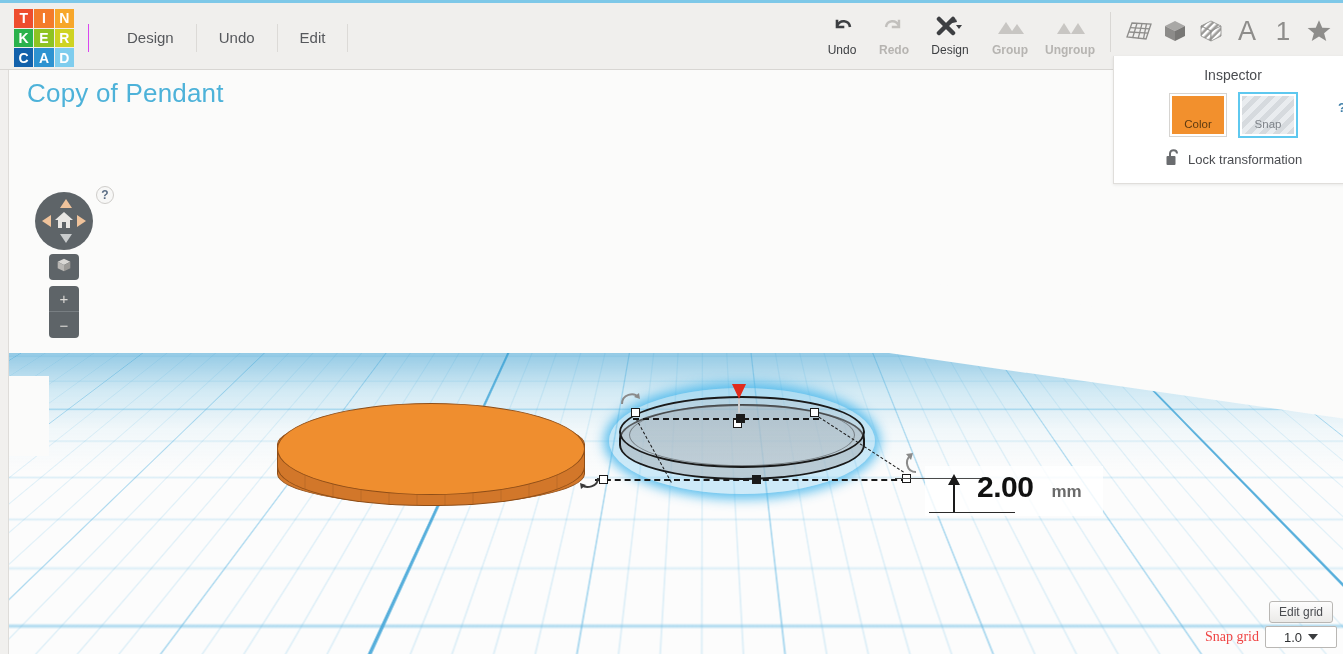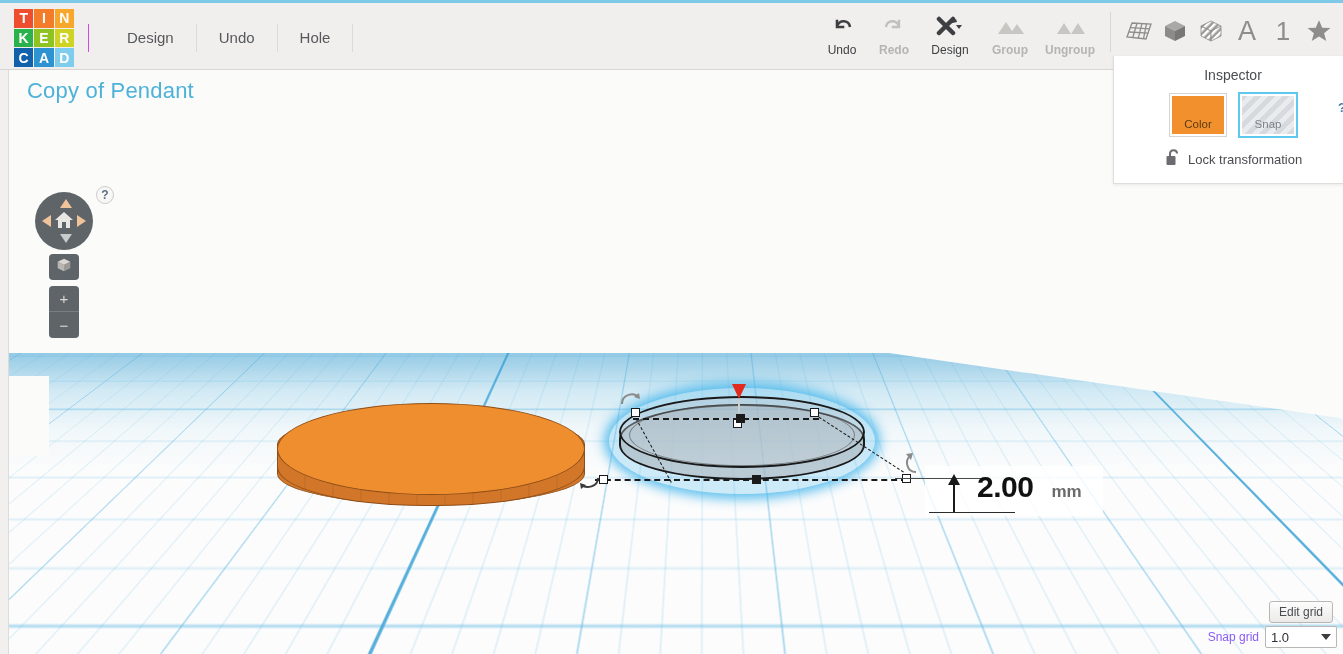--- a/index.html
+++ b/index.html
@@ -68,21 +68,21 @@
   
   #viewport {
     position: absolute; left: 8px; top: 70px;
     width: 1335px; height: 584px;
     background: #fbfbfa;
     overflow: hidden;
     border-left: 1px solid #dedcd9;
   }
   #design-title {
     position: absolute; left: 18px; top: 8px;
-    font-size: 22px; color: #4db2d9; letter-spacing: .2px;
+    font-size: 26px; color: #4db2d9; letter-spacing: .2px;
     z-index: 30;
   }
 
   
   #plane-wrap {
     position: absolute; left: 0; top: 0; width: 1335px; height: 584px;
     perspective: 420px; perspective-origin: 52% 0%;
     overflow: hidden; z-index: 1;
   }
   #plane {
@@ -331,26 +331,26 @@
     position: absolute; z-index: 30; right: 10px; bottom: 31px;
     background: linear-gradient(to bottom, #fdfdfd, #ebeae8);
     border: 1px solid #b9b7b4; border-radius: 3px;
     font-size: 12px; color: #4a4c50;
     padding: 3px 9px;
   }
   #snapgrid-row {
     position: absolute; z-index: 30; right: 6px; bottom: 6px;
     display: flex; align-items: center; gap: 6px;
   }
-  #snapgrid-label { font-size: 12px; color: #8b5cf6; }
+  #snapgrid-label { font-size: 14px; color: #ef4444; font-family: Liberation Serif, serif; }
   #snapgrid-select {
     width: 72px; height: 22px; background: #fff;
     border: 1px solid #b9b7b4; border-radius: 2px;
     display: flex; align-items: center; justify-content: space-between;
-    padding: 0 5px; font-size: 13px; color: #2f3133;
+    padding: 0 18px; font-size: 13px; color: #2f3133;
   }
   .caret-dn {
     width: 0; height: 0;
     border-left: 5px solid transparent; border-right: 5px solid transparent;
     border-top: 6px solid #3b3d3f;
   }
 </style>
 </head>
 <body>
 
@@ -366,21 +366,21 @@
       <div class="lc" style="background: rgb(143, 195, 34);">E</div>
       <div class="lc" style="background: rgb(207, 211, 34);">R</div>
       <div class="lc" style="background: rgb(18, 97, 171);">C</div>
       <div class="lc" style="background: rgb(46, 147, 209);">A</div>
       <div class="lc" style="background: rgb(127, 205, 238);">D</div>
     </div>
 
     <div id="menu">
       <div class="mi">Design</div>
       <div class="mi">Undo</div>
-      <div class="mi">Hole</div>
+      <div class="mi">Edit</div>
     </div>
 
     <div id="tools">
 
       <div class="tool">
         <span class="ic">
           <svg width="22" height="20" viewBox="0 0 22 20">
             <path d="M6 4 L6 10 L12 10" fill="none" stroke="#3d3f42" stroke-width="2.6" stroke-linecap="square"></path>
             <path d="M6 9 C9 2, 18 3, 19 10" fill="none" stroke="#3d3f42" stroke-width="2.6"></path>
           </svg>

